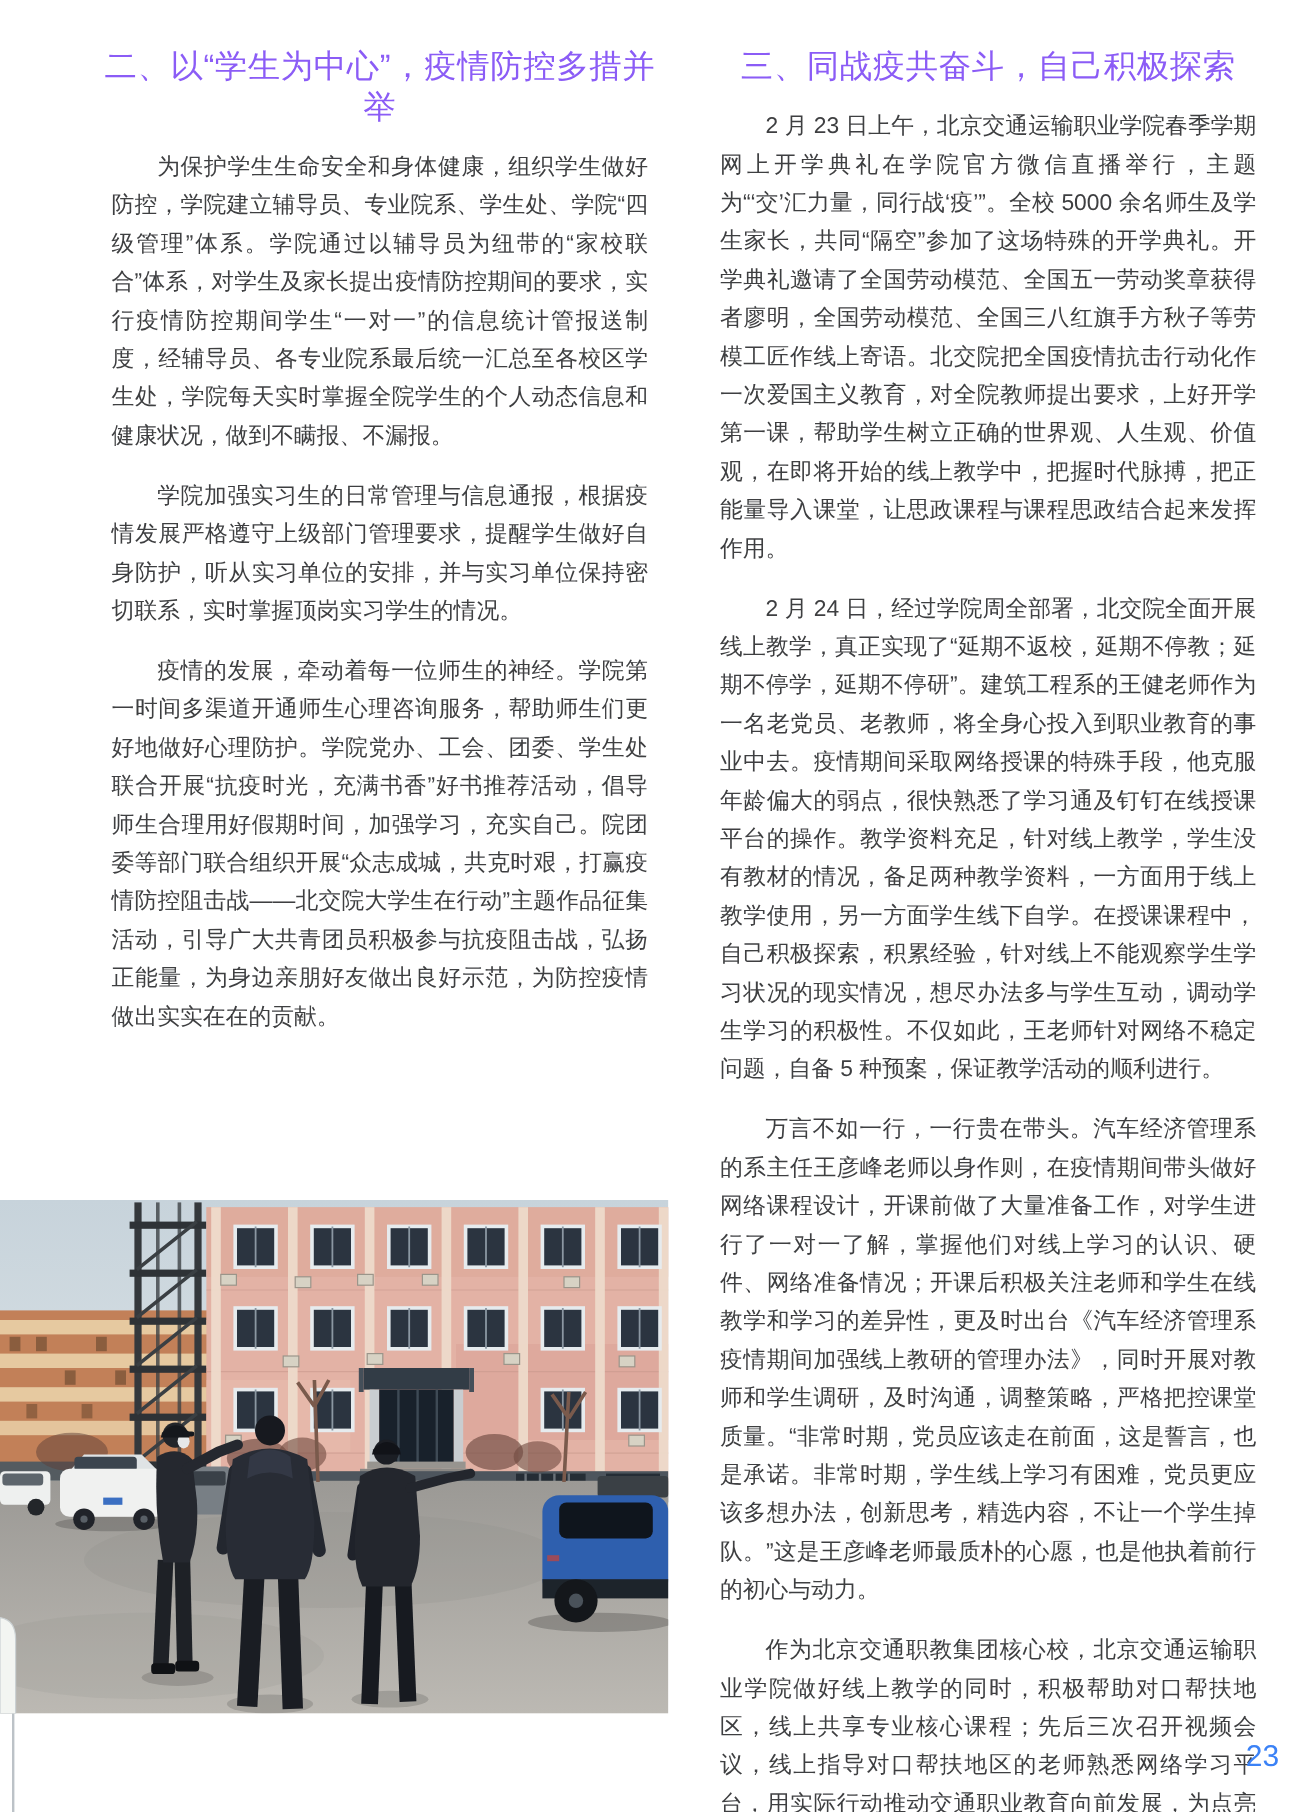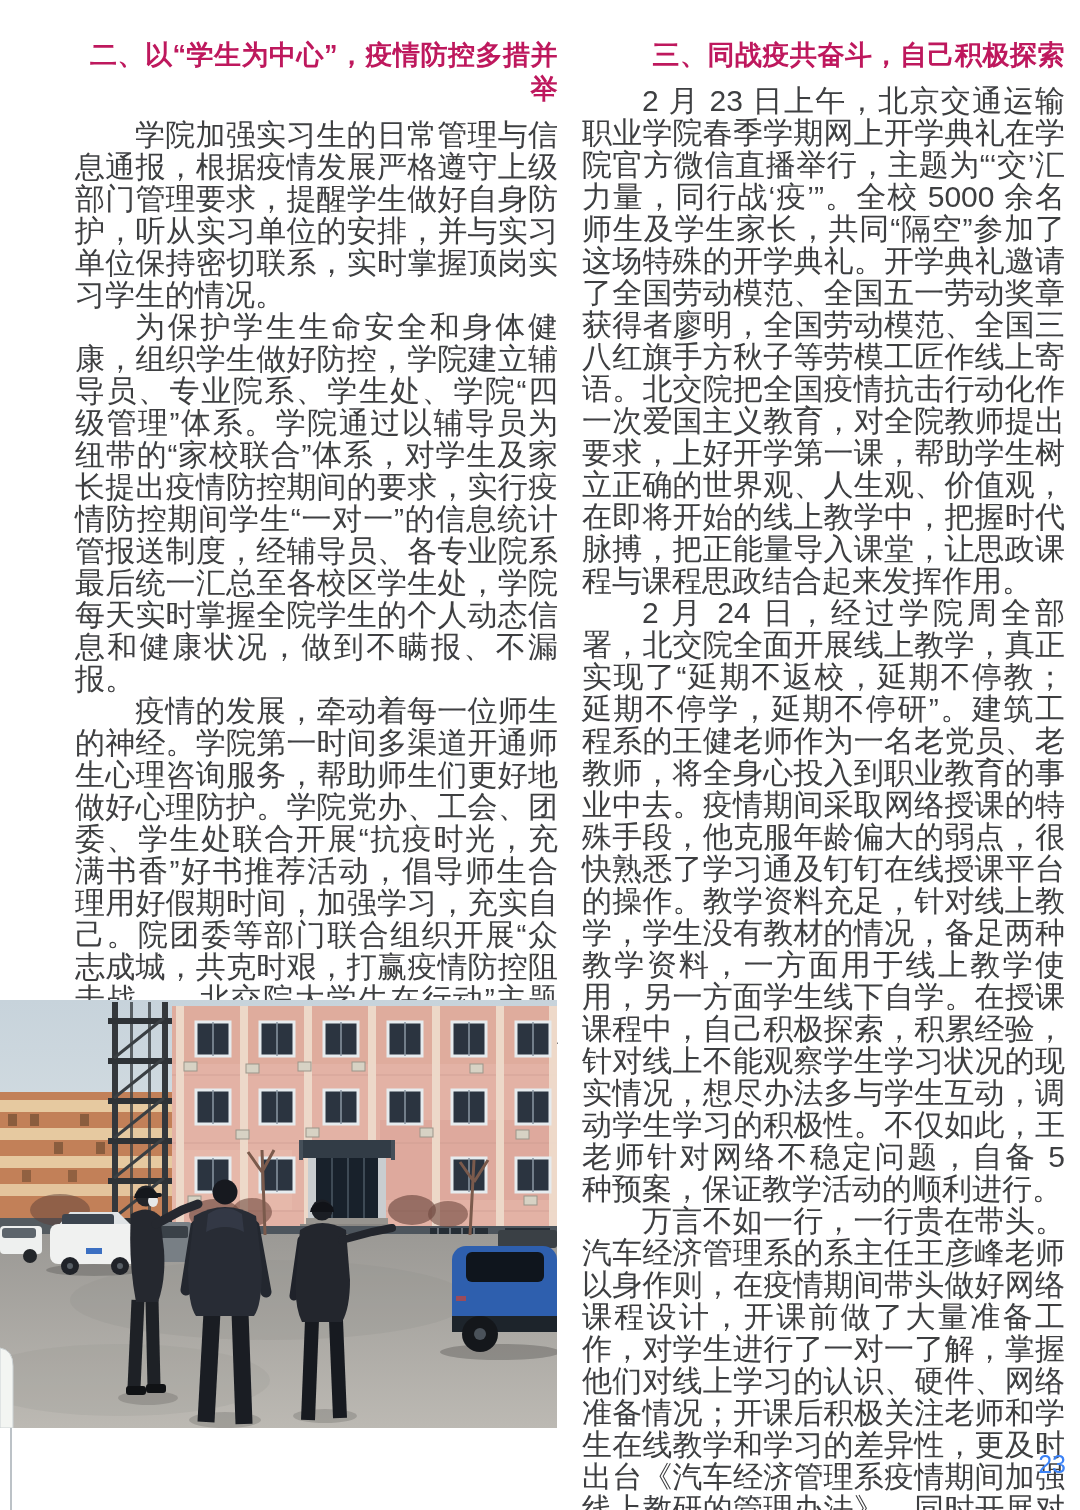--- a/index.html
+++ b/index.html
@@ -13,28 +13,28 @@
   .columns {
     display: flex;
     padding: 38px 15px 0 75px;
     gap: 24px;
   }
   .col { width: 483px; flex: 0 0 483px; }
   .section-heading {
     margin: 0 0 13px 0;
     font-size: 27px;
     line-height: 34px;
-    font-weight: bold;
-    color: #be185d;
-    text-align: right;
+    font-weight: normal;
+    color: #8b5cf6;
+    text-align: center;
     letter-spacing: 0.5px;
   }
   .para {
-    margin: 0;
-    font-size: 30px;
+    margin: 18px;
+    font-size: 19px;
     line-height: 32px;
     color: #3e3f41;
     text-align: justify;
     text-indent: 2em;
   }
   .photo {
     position: absolute;
     left: 0; top: 1000px;
     width: 557px; height: 428px;
   }
@@ -51,22 +51,22 @@
     font-size: 25px;
     color: #3b82f6;
   }
 </style>
 </head>
 <body>
 
 <div class="columns">
   <div class="col">
     <h2 class="section-heading">二、以“学生为中心”，疫情防控多措并举</h2>
+    <p class="para">为保护学生生命安全和身体健康，组织学生做好防控，学院建立辅导员、专业院系、学生处、学院“四级管理”体系。学院通过以辅导员为纽带的“家校联合”体系，对学生及家长提出疫情防控期间的要求，实行疫情防控期间学生“一对一”的信息统计管报送制度，经辅导员、各专业院系最后统一汇总至各校区学生处，学院每天实时掌握全院学生的个人动态信息和健康状况，做到不瞒报、不漏报。</p>
     <p class="para">学院加强实习生的日常管理与信息通报，根据疫情发展严格遵守上级部门管理要求，提醒学生做好自身防护，听从实习单位的安排，并与实习单位保持密切联系，实时掌握顶岗实习学生的情况。</p>
-    <p class="para">为保护学生生命安全和身体健康，组织学生做好防控，学院建立辅导员、专业院系、学生处、学院“四级管理”体系。学院通过以辅导员为纽带的“家校联合”体系，对学生及家长提出疫情防控期间的要求，实行疫情防控期间学生“一对一”的信息统计管报送制度，经辅导员、各专业院系最后统一汇总至各校区学生处，学院每天实时掌握全院学生的个人动态信息和健康状况，做到不瞒报、不漏报。</p>
     <p class="para">疫情的发展，牵动着每一位师生的神经。学院第一时间多渠道开通师生心理咨询服务，帮助师生们更好地做好心理防护。学院党办、工会、团委、学生处联合开展“抗疫时光，充满书香”好书推荐活动，倡导师生合理用好假期时间，加强学习，充实自己。院团委等部门联合组织开展“众志成城，共克时艰，打赢疫情防控阻击战——北交院大学生在行动”主题作品征集活动，引导广大共青团员积极参与抗疫阻击战，弘扬正能量，为身边亲朋好友做出良好示范，为防控疫情做出实实在在的贡献。</p>
   </div>
   <div class="col">
     <h2 class="section-heading">三、同战疫共奋斗，自己积极探索</h2>
     <p class="para">2 月 23 日上午，北京交通运输职业学院春季学期网上开学典礼在学院官方微信直播举行，主题为“‘交’汇力量，同行战‘疫’”。全校 5000 余名师生及学生家长，共同“隔空”参加了这场特殊的开学典礼。开学典礼邀请了全国劳动模范、全国五一劳动奖章获得者廖明，全国劳动模范、全国三八红旗手方秋子等劳模工匠作线上寄语。北交院把全国疫情抗击行动化作一次爱国主义教育，对全院教师提出要求，上好开学第一课，帮助学生树立正确的世界观、人生观、价值观，在即将开始的线上教学中，把握时代脉搏，把正能量导入课堂，让思政课程与课程思政结合起来发挥作用。</p>
     <p class="para">2 月 24 日，经过学院周全部署，北交院全面开展线上教学，真正实现了“延期不返校，延期不停教；延期不停学，延期不停研”。建筑工程系的王健老师作为一名老党员、老教师，将全身心投入到职业教育的事业中去。疫情期间采取网络授课的特殊手段，他克服年龄偏大的弱点，很快熟悉了学习通及钉钉在线授课平台的操作。教学资料充足，针对线上教学，学生没有教材的情况，备足两种教学资料，一方面用于线上教学使用，另一方面学生线下自学。在授课课程中，自己积极探索，积累经验，针对线上不能观察学生学习状况的现实情况，想尽办法多与学生互动，调动学生学习的积极性。不仅如此，王老师针对网络不稳定问题，自备 5 种预案，保证教学活动的顺利进行。</p>
     <p class="para">万言不如一行，一行贵在带头。汽车经济管理系的系主任王彦峰老师以身作则，在疫情期间带头做好网络课程设计，开课前做了大量准备工作，对学生进行了一对一了解，掌握他们对线上学习的认识、硬件、网络准备情况；开课后积极关注老师和学生在线教学和学习的差异性，更及时出台《汽车经济管理系疫情期间加强线上教研的管理办法》，同时开展对教师和学生调研，及时沟通，调整策略，严格把控课堂质量。“非常时期，党员应该走在前面，这是誓言，也是承诺。非常时期，学生线上学习有困难，党员更应该多想办法，创新思考，精选内容，不让一个学生掉队。”这是王彦峰老师最质朴的心愿，也是他执着前行的初心与动力。</p>
     <p class="para">作为北京交通职教集团核心校，北京交通运输职业学院做好线上教学的同时，积极帮助对口帮扶地区，线上共享专业核心课程；先后三次召开视频会议，线上指导对口帮扶地区的老师熟悉网络学习平台，用实际行动推动交通职业教育向前发展，为点亮区域交通</p>
   </div>
 </div>

